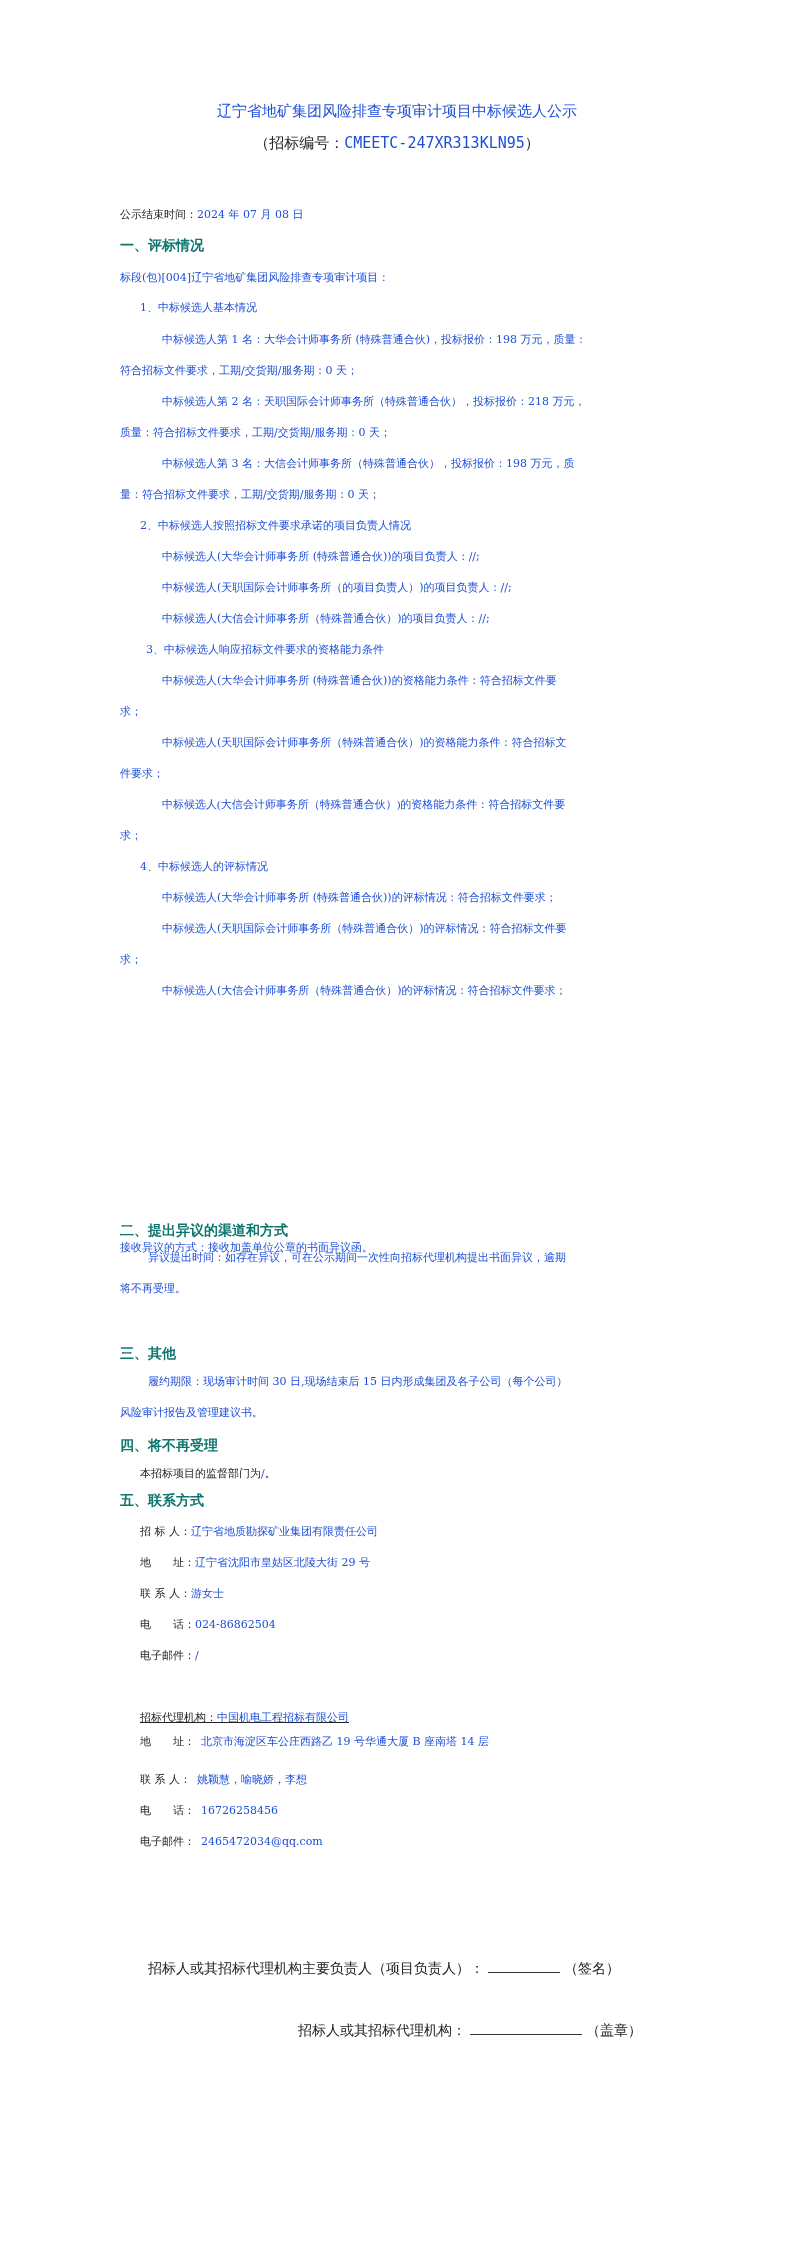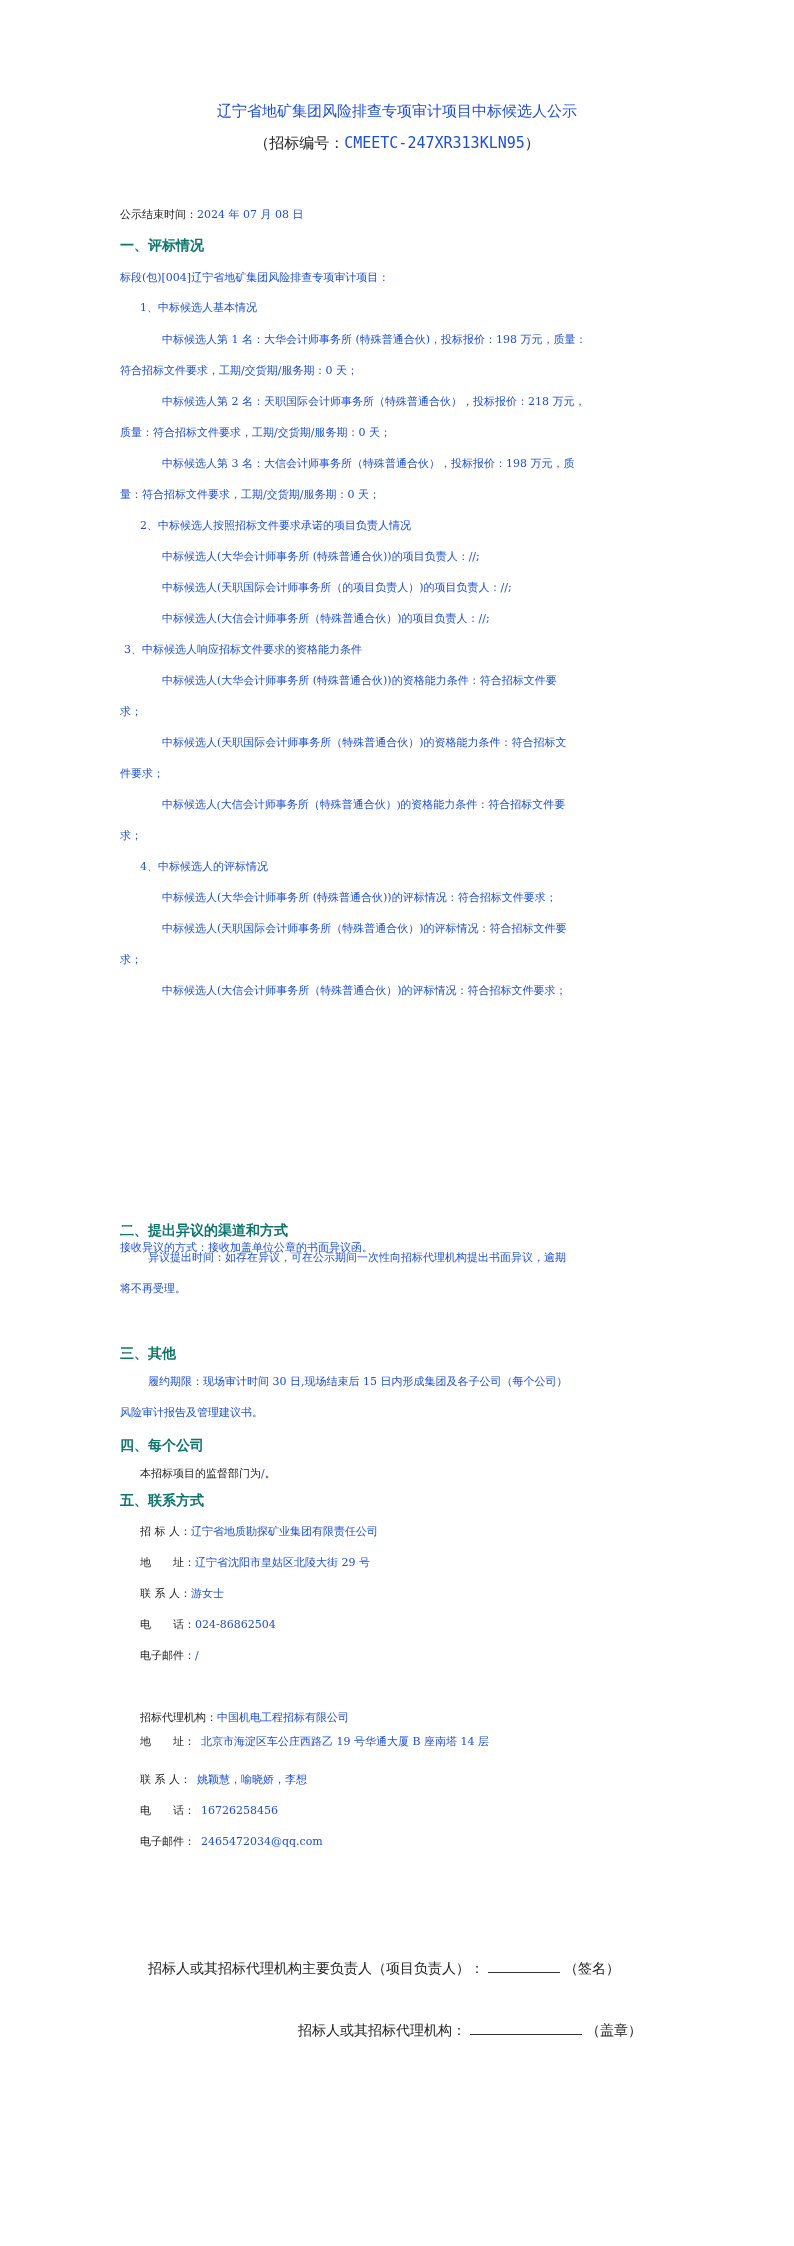--- a/index.html
+++ b/index.html
@@ -29,21 +29,21 @@
 <div class="abs line blue" style="left:162px; top:394px;">中标候选人第 2 名：天职国际会计师事务所（特殊普通合伙），投标报价：218 万元，</div>
 <div class="abs line blue" style="left:120px; top:425px;">质量：符合招标文件要求，工期/交货期/服务期：0 天；</div>
 <div class="abs line blue" style="left:162px; top:456px;">中标候选人第 3 名：大信会计师事务所（特殊普通合伙），投标报价：198 万元，质</div>
 <div class="abs line blue" style="left:120px; top:487px;">量：符合招标文件要求，工期/交货期/服务期：0 天；</div>
 
 <div class="abs line blue" style="left:140px; top:518px;">2、中标候选人按照招标文件要求承诺的项目负责人情况</div>
 <div class="abs line blue" style="left:162px; top:549px;">中标候选人(大华会计师事务所 (特殊普通合伙))的项目负责人：//;</div>
 <div class="abs line blue" style="left:162px; top:580px;">中标候选人(天职国际会计师事务所（的项目负责人）)的项目负责人：//;</div>
 <div class="abs line blue" style="left:162px; top:611px;">中标候选人(大信会计师事务所（特殊普通合伙）)的项目负责人：//;</div>
 
-<div class="abs line blue" style="left:124px; top:642px;">3、中标候选人响应招标文件要求的资格能力条件</div>
+<div class="abs line blue" style="left:146px; top:642px;">3、中标候选人响应招标文件要求的资格能力条件</div>
 <div class="abs line blue" style="left:162px; top:673px;">中标候选人(大华会计师事务所 (特殊普通合伙))的资格能力条件：符合招标文件要</div>
 <div class="abs line blue" style="left:120px; top:704px;">求；</div>
 <div class="abs line blue" style="left:162px; top:735px;">中标候选人(天职国际会计师事务所（特殊普通合伙）)的资格能力条件：符合招标文</div>
 <div class="abs line blue" style="left:120px; top:766px;">件要求；</div>
 <div class="abs line blue" style="left:162px; top:797px;font-family:Liberation Serif, serif;">中标候选人(大信会计师事务所（特殊普通合伙）)的资格能力条件：符合招标文件要</div>
 <div class="abs line blue" style="left:120px; top:828px;">求；</div>
 
 <div class="abs line blue" style="left:140px; top:859px;">4、中标候选人的评标情况</div>
 <div class="abs line blue" style="left:162px; top:890px;">中标候选人(大华会计师事务所 (特殊普通合伙))的评标情况：符合招标文件要求；</div>
 <div class="abs line blue" style="left:162px; top:921px;">中标候选人(天职国际会计师事务所（特殊普通合伙）)的评标情况：符合招标文件要</div>
@@ -52,31 +52,31 @@
 
 <div class="abs h" style="left:120px; top:1222px;">二、提出异议的渠道和方式</div>
 <div class="abs line blue" style="left:148px; top:1250px;">异议提出时间：如存在异议，可在公示期间一次性向招标代理机构提出书面异议，逾期</div>
 <div class="abs line blue" style="left:120px; top:1281px;">将不再受理。</div>
 <div class="abs line blue" style="left:120px; top:1240px;">接收异议的方式：接收加盖单位公章的书面异议函。</div>
 
 <div class="abs h" style="left:120px; top:1345px;">三、其他</div>
 <div class="abs line blue" style="left:148px; top:1374px;">履约期限：现场审计时间 30 日,现场结束后 15 日内形成集团及各子公司（每个公司）</div>
 <div class="abs line blue" style="left:120px; top:1405px;">风险审计报告及管理建议书。</div>
 
-<div class="abs h" style="left:120px; top:1437px;">四、每个公司</div>
+<div class="abs h" style="left:120px; top:1437px;">四、将不再受理</div>
 <div class="abs line" style="left:140px; top:1466px;"><span>本招标项目的监督部门为</span><span class="blue">/</span><span>。</span></div>
 
 <div class="abs h" style="left:120px; top:1492px;">五、联系方式</div>
 
 <div class="abs line" style="left:140px; top:1524px;"><span>招 标 人：</span><span class="blue">辽宁省地质勘探矿业集团有限责任公司</span></div>
 <div class="abs line" style="left:140px; top:1555px;"><span>地　　址：</span><span class="blue">辽宁省沈阳市皇姑区北陵大街 29 号</span></div>
 <div class="abs line" style="left:140px; top:1586px;"><span>联 系 人：</span><span class="blue">游女士</span></div>
 <div class="abs line" style="left:140px; top:1617px;"><span>电　　话：</span><span class="blue">024-86862504</span></div>
 <div class="abs line" style="left:140px; top:1648px;"><span>电子邮件：</span><span class="blue">/</span></div>
 
-<div class="abs line" style="left:140px; top:1710px;"><span>招标代理机构：</span><span class="blue">中国机电工程招标有限公司</span></div>
+<div class="abs line" style="left:140px; top:1710px;text-decoration:underline;"><span>招标代理机构：</span><span class="blue">中国机电工程招标有限公司</span></div>
 <div class="abs line" style="left:140px; top:1734px;"><span>地　　址：</span><span class="blue" style="margin-left:6px;">北京市海淀区车公庄西路乙 19 号华通大厦 B 座南塔 14 层</span></div>
 <div class="abs line" style="left:140px; top:1772px;"><span>联 系 人：</span><span class="blue" style="margin-left:6px;">姚颖慧，喻晓娇，李想</span></div>
 <div class="abs line" style="left:140px; top:1803px;"><span>电　　话：</span><span class="blue" style="margin-left:6px;">16726258456</span></div>
 <div class="abs line" style="left:140px; top:1834px;"><span>电子邮件：</span><span class="blue" style="margin-left:6px;">2465472034@qq.com</span></div>
 
 <div class="abs" style="left:148px; top:1958px; font-size:14px;"><span>招标人或其招标代理机构主要负责人（项目负责人）：</span><span class="sigline" style="width:72px; margin:0 4px;"></span><span>（签名）</span></div>
 <div class="abs" style="left:298px; top:2020px; font-size:14px;"><span>招标人或其招标代理机构：</span><span class="sigline" style="width:112px; margin:0 4px;"></span><span>（盖章）</span></div>
 
 </body></html>

